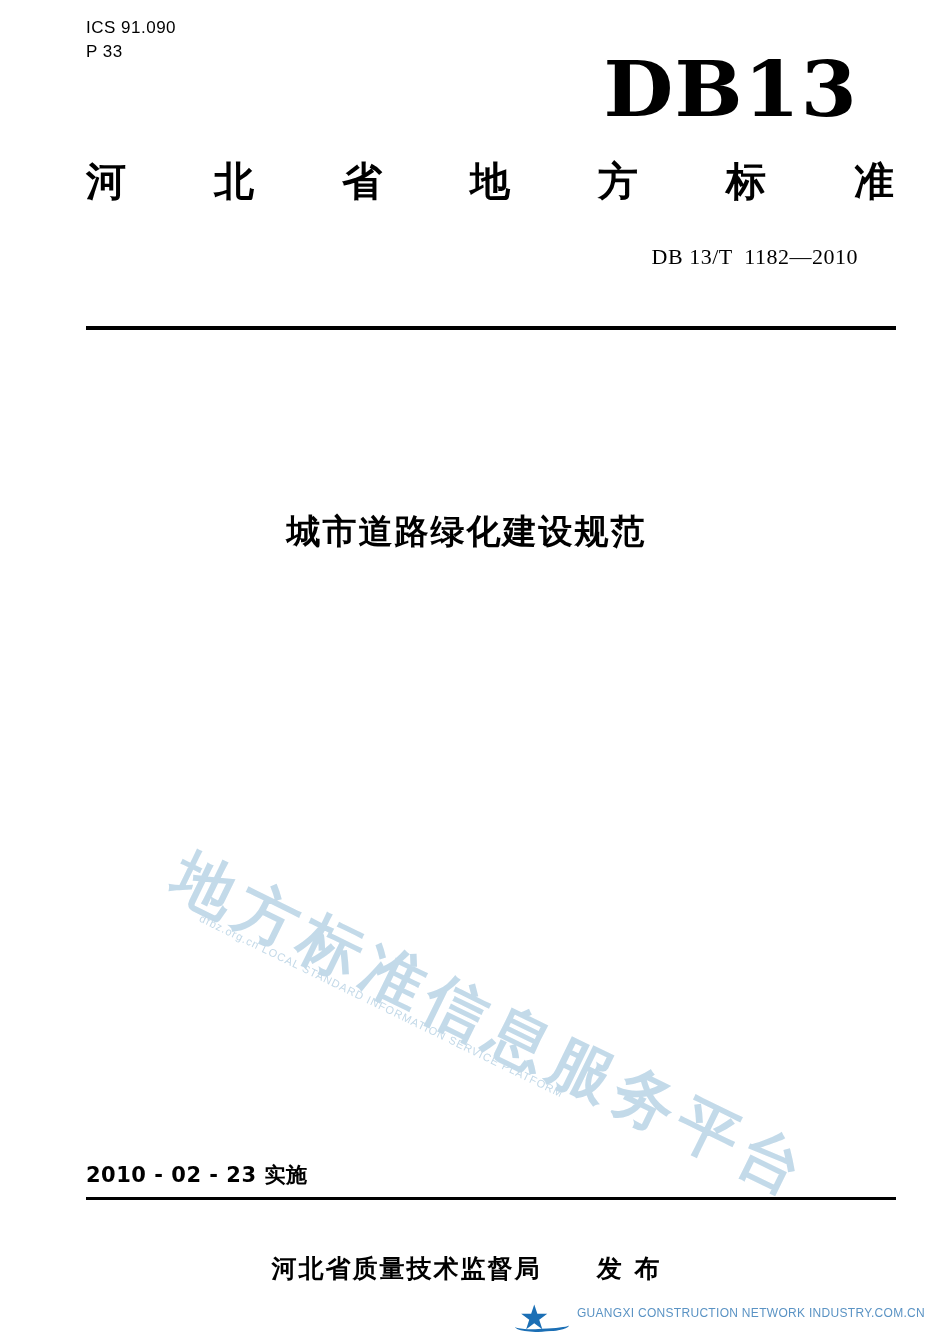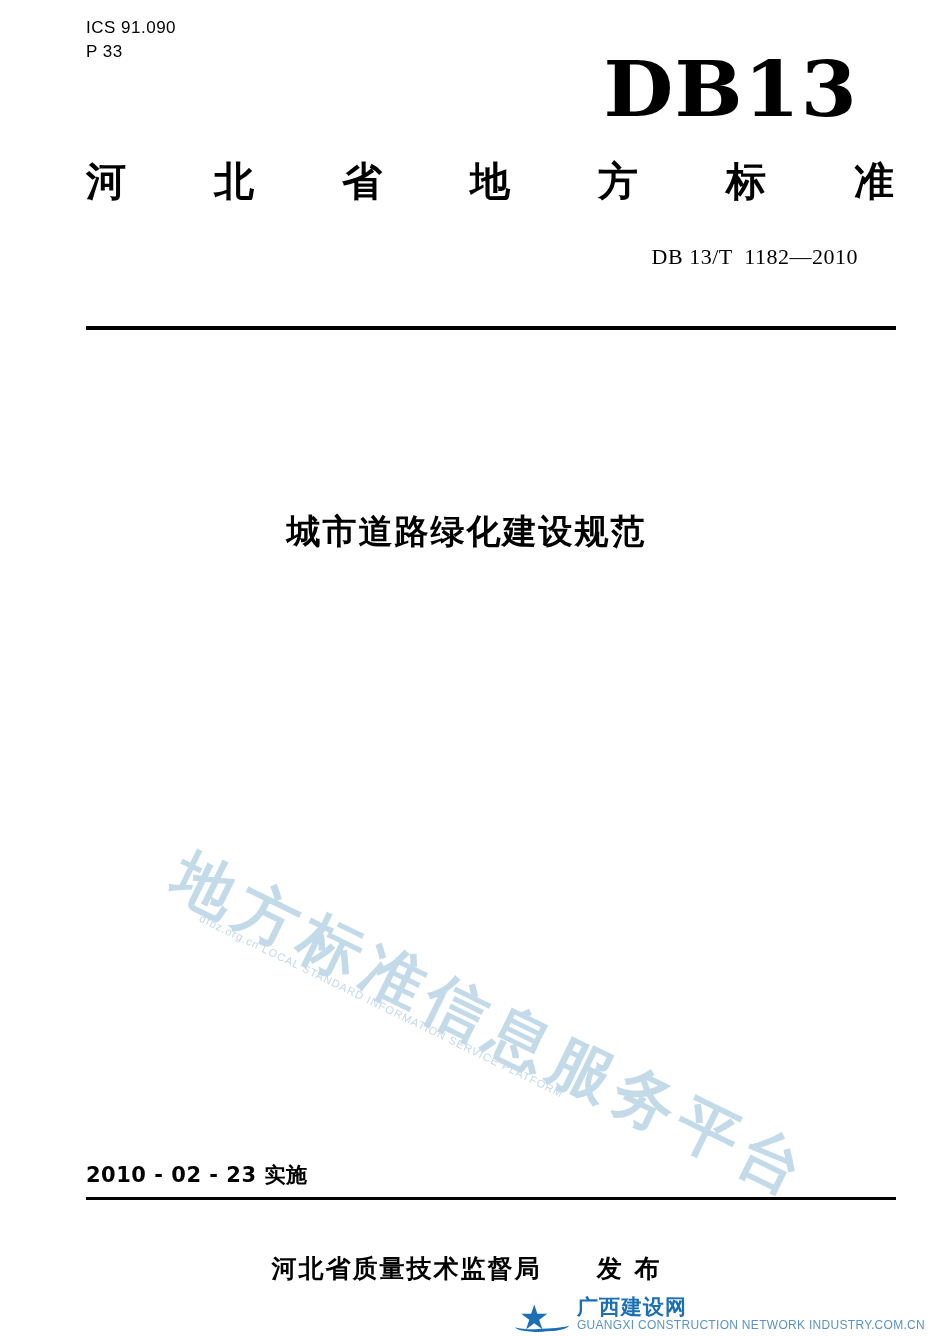--- a/index.html
+++ b/index.html
@@ -264,18 +264,17 @@
     <span class="gap"></span>
     <span>发 布</span>
   </div>
 
   <div class="site-logo">
     <div class="star-wrap">
       <div class="star">★</div>
       <div class="swoosh"></div>
     </div>
     <div class="names">
-      <div class="cn">广西建设网</div>
       <div class="en">GUANGXI CONSTRUCTION NETWORK INDUSTRY.COM.CN</div>
     </div>
   </div>
 
 </div>
 
 </body></html>

